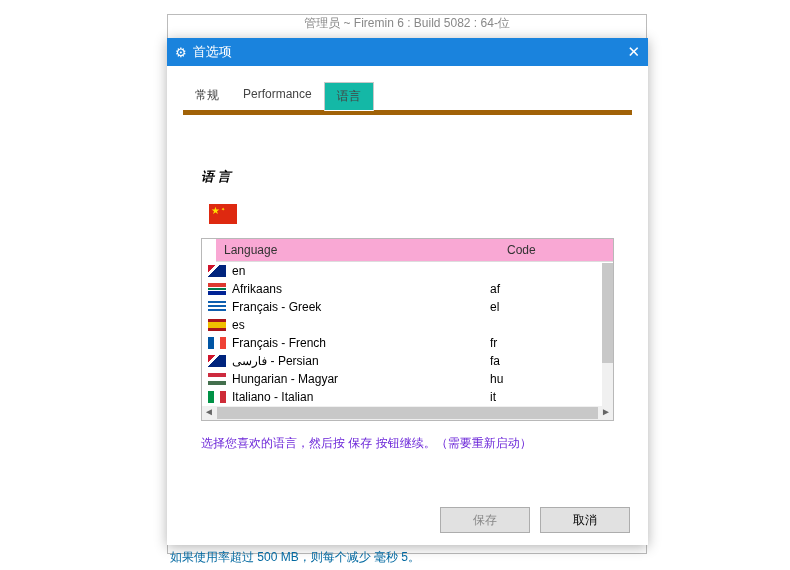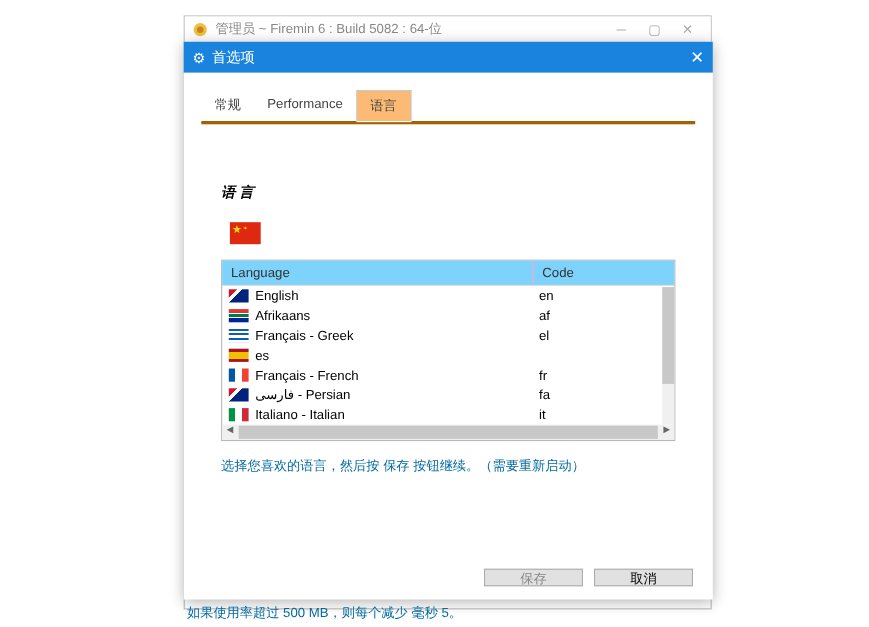--- a/index.html
+++ b/index.html
@@ -1,60 +1,60 @@
 <!DOCTYPE html>
 <html><head>
 <meta charset="utf-8">
 <style>
 * { box-sizing: border-box; margin: 0; padding: 0; }
 body { font-family: "Segoe UI", Tahoma, sans-serif; font-size: 12px; background: #fff; width: 790px; height: 570px; position: relative; }
 
 .main-window { position: absolute; left: 167px; top: 14px; width: 480px; height: 540px; border: 1px solid #bbb; }
-.main-titlebar { background: #fff; color: #888; height: 24px; border-bottom: 1px solid #ddd; display: flex; align-items: center; padding: 0 6px; font-size: 12px; }
+.main-titlebar { background: #fff; color: #888; height: 24px; border-bottom: 1px solid #ddd; display: flex; align-items: center; padding: 0 6px; font-size: 12px; flex-direction: column; }
 .main-titlebar .spacer { flex: 1; }
 .main-titlebar .wbtn { width: 30px; text-align: center; color: #aaa; }
 .main-titlebar svg { width: 16px; height: 16px; margin-right: 6px; }
 
 .dialog { position: absolute; left: 167px; top: 38px; width: 481px; height: 507px; box-shadow: 0 2px 12px rgba(0,0,0,0.3); background: #fff; }
 .dialog-titlebar { background: #1A83DD; color: #fff; height: 28px; display: flex; align-items: center; padding: 0 8px; font-size: 13px; }
 .dialog-titlebar .spacer { flex: 1; }
 .dialog-titlebar .close { font-size: 15px; }
 .dialog-titlebar .gear { margin-right: 6px; font-size: 13px; }
 
 .dialog-body { padding: 16px; position: relative; height: calc(100% - 28px); }
-.tabs { display: flex; border-bottom: 3px solid #a16207; }
+.tabs { display: flex; border-bottom: 5px solid #a16207; }
 .tab { padding: 5px 12px; font-size: 12px; color: #444; cursor: pointer; }
-.tab.active { border: 1px solid #c8c8c8; border-bottom: 1px solid #fff; margin-bottom: -1px; background: #fdba74; }
+.tab.active { border: 1px solid #c8c8c8; border-bottom: 1px solid #fff; margin-bottom: -1px; background: #14b8a6; }
 
 .tab-content { padding: 18px; }
 .section-header { font-weight: bold; font-style: italic; color: #000; font-size: 13px; margin-bottom: 18px; margin-top: 35px; }
 .current-lang { display: flex; align-items: center; gap: 10px; margin-left: 8px; margin-bottom: 14px; }
 .flag-china { width: 28px; height: 20px; background: #de2910; position: relative; }
 .flag-china::before { content: "★"; position: absolute; color: #ffde00; font-size: 10px; left: 2px; top: 1px; }
 .flag-china::after { content: "✦"; position: absolute; color: #ffde00; font-size: 5px; left: 12px; top: 2px; }
 
 .lang-table-wrap { border: 1px solid #b8b8b8; position: relative; }
-.lang-header { display: flex; background: #7dd3fc; border-bottom: 1px solid #ddd; }
+.lang-header { display: flex; background: #f9a8d4; border-bottom: 1px solid #ddd; margin-left: 14px; }
 .lang-header-cell { padding: 4px 8px; border-left: 1px solid #f9a8d4; font-size: 12px; color: #333; }
 .lang-header-cell:first-child { border-left: none; flex-basis: 282px; }
 .lang-header-cell.code { flex-basis: 62px; }
 .lang-scroll { width: 11px; background: #f0f0f0; position: absolute; right: 0; top: 24px; bottom: 14px; }
 .lang-scroll-thumb { background: #c8c8c8; width: 100%; height: 70%; }
 .lang-row { display: flex; align-items: center; padding: 2px 6px; font-size: 12px; }
 .lang-row .flag { width: 18px; height: 12px; margin-right: 6px; display: inline-block; }
 .lang-row .name { flex-basis: 258px; }
 .lang-row .code { flex-basis: 62px; }
 .hscroll { height: 14px; background: #f0f0f0; display: flex; }
 .hscroll .arrow { width: 14px; text-align: center; color: #666; font-size: 10px; }
 .hscroll .track { flex: 1; background: #c8c8c8; margin: 1px; }
 
-.hint { margin-top: 14px; font-size: 12px; color: #0369a1; }
+.hint { margin-top: 14px; font-size: 12px; color: #6d28d9; }
 
 .buttons { position: absolute; bottom: 12px; right: 18px; display: flex; gap: 10px; }
-.buttons button { width: 90px; height: 16px; border: 1px solid #adadad; background: #e1e1e1; font-size: 12px; }
+.buttons button { width: 90px; height: 26px; border: 1px solid #adadad; background: #e1e1e1; font-size: 12px; }
 .buttons button.disabled { color: #888; }
 
 .bg-text { position: absolute; left: 170px; top: 549px; color: #0369a1; font-size: 12px; }
 
 
 .f-uk { background: linear-gradient(135deg,#cf142b 25%,#fff 25%,#fff 40%,#00247d 40%); }
 .f-za { background: linear-gradient(180deg,#de3831 33%,#fff 33%,#fff 40%,#007a4d 40%,#007a4d 60%,#fff 60%,#fff 67%,#002395 67%); }
 .f-de { background: linear-gradient(180deg,#000 33%,#dd0000 33%,#dd0000 66%,#ffce00 66%); }
 .f-gr { background: repeating-linear-gradient(180deg,#0d5eaf 0,#0d5eaf 2px,#fff 2px,#fff 4px); }
 .f-es { background: linear-gradient(180deg,#aa151b 25%,#f1bf00 25%,#f1bf00 75%,#aa151b 75%); }
@@ -101,21 +101,20 @@
 
       <div class="lang-table-wrap">
         <div class="lang-header">
           <div class="lang-header-cell">Language</div>
           <div class="lang-header-cell code">Code</div>
           <div style="flex-basis:11px"></div>
         </div>
         <div id="rows">
             <div class="lang-row">
               <span class="flag f-uk"></span>
-              <span class="name">English</span>
               <span class="code">en</span>
             </div>
             <div class="lang-row">
               <span class="flag f-za"></span>
               <span class="name">Afrikaans</span>
               <span class="code">af</span>
             </div>
             <div class="lang-row">
               <span class="flag f-gr"></span>
               <span class="name">Français - Greek</span>
@@ -127,20 +126,25 @@
             </div>
             <div class="lang-row">
               <span class="flag f-fr"></span>
               <span class="name">Français - French</span>
               <span class="code">fr</span>
             </div>
             <div class="lang-row">
               <span class="flag f-uk"></span>
               <span class="name">فارسی - Persian</span>
               <span class="code">fa</span>
+            </div>
+            <div class="lang-row">
+              <span class="flag f-hu"></span>
+              <span class="name">Hungarian - Magyar</span>
+              <span class="code">hu</span>
             </div>
             <div class="lang-row">
               <span class="flag f-it"></span>
               <span class="name">Italiano - Italian</span>
               <span class="code">it</span>
             </div>
           </div>
         <div class="hscroll">
           <span class="arrow">◄</span>
           <span class="track"></span>

